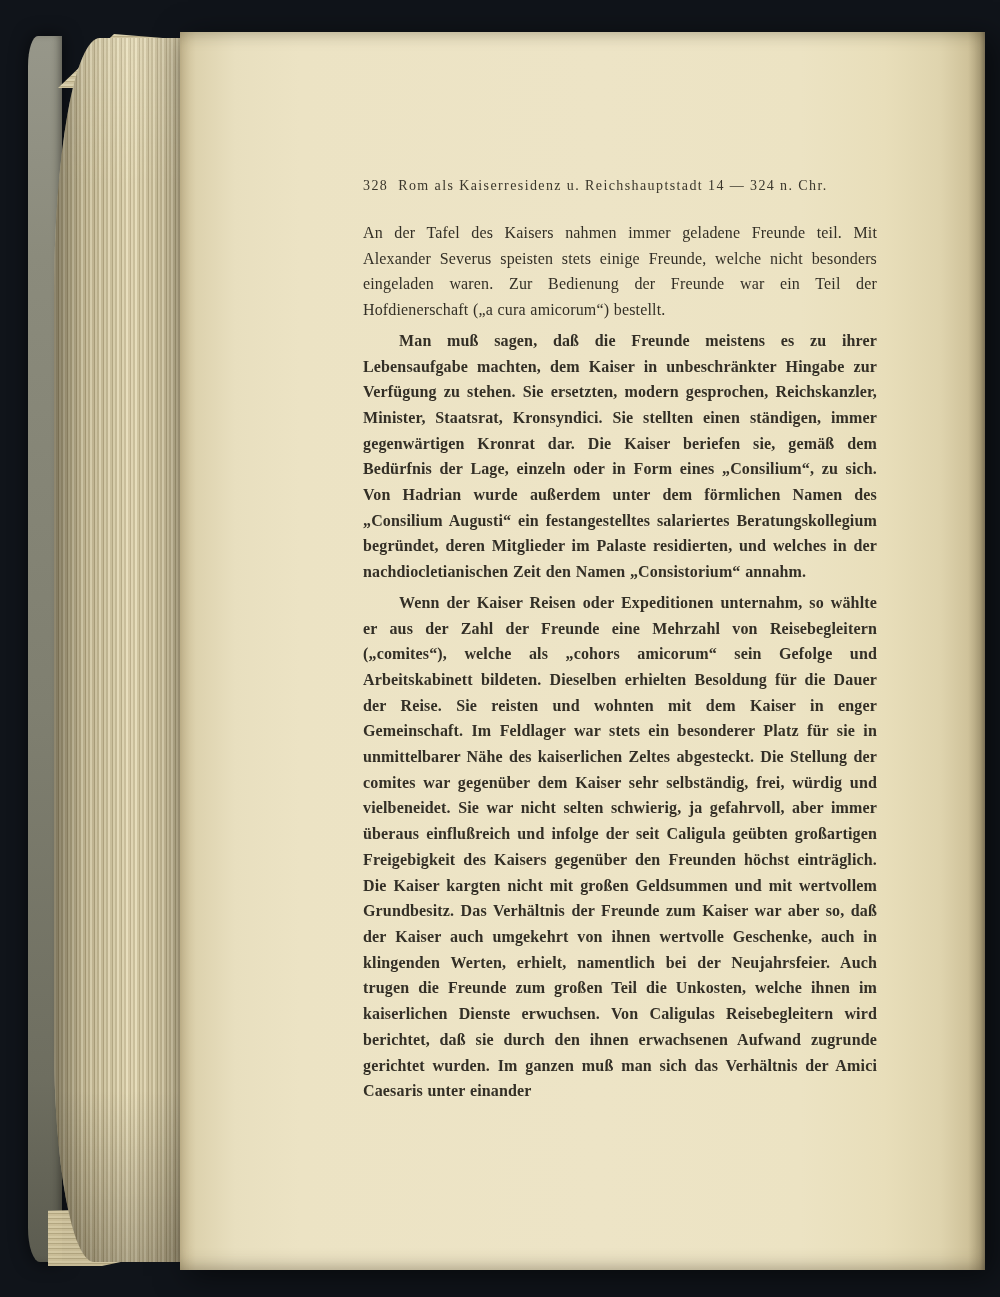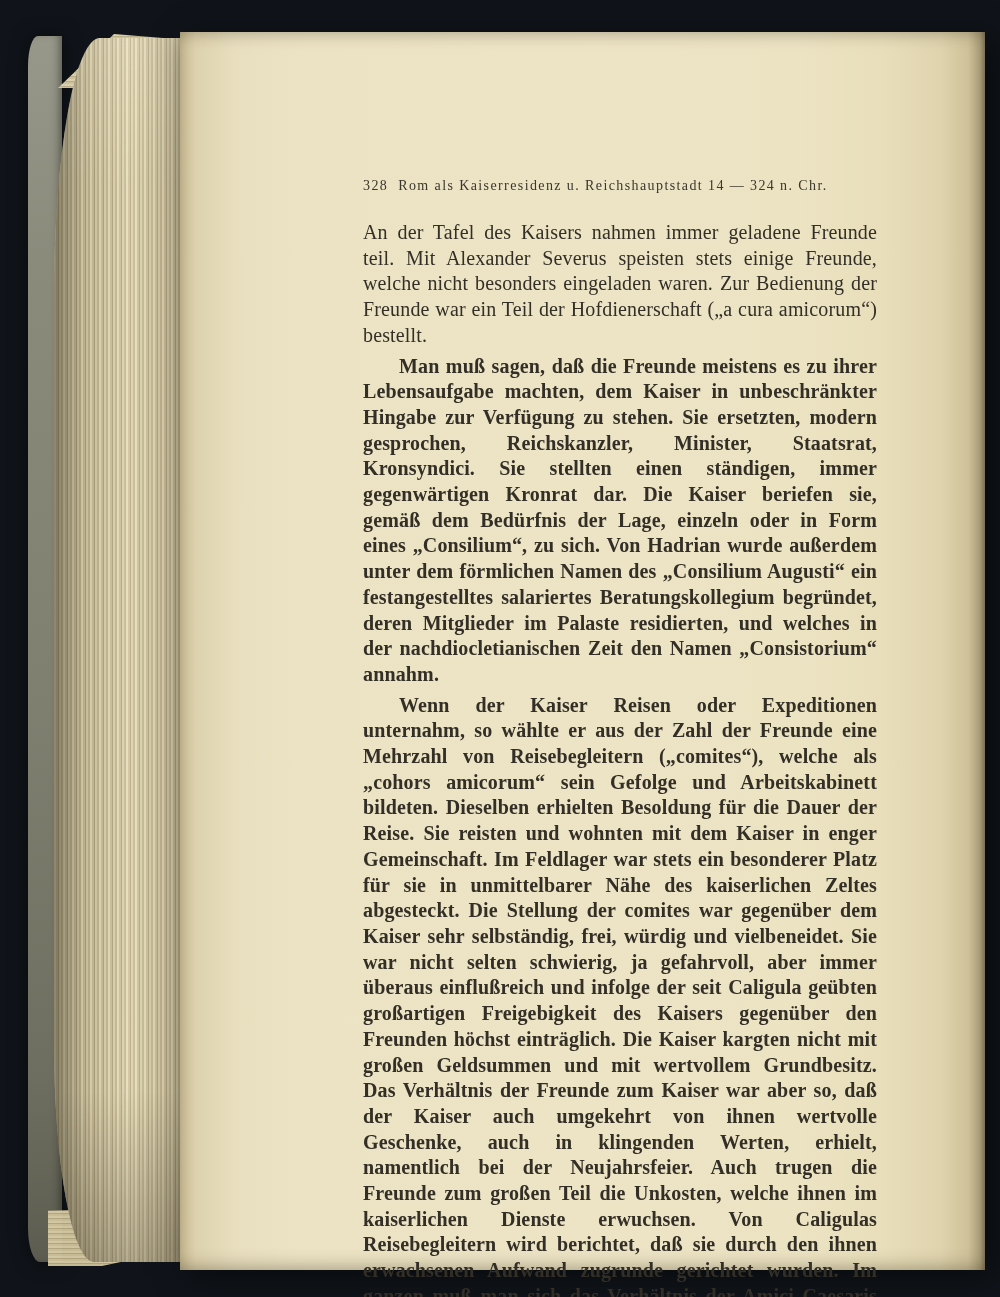--- a/index.html
+++ b/index.html
@@ -109,21 +109,21 @@
     font-size: 14px;
     letter-spacing: 1.4px;
     margin-bottom: 26px;
     white-space: nowrap;
     color: #3a362b;
   }
   .page-header .pageno {
     margin-right: 10px;
   }
   .page-body p {
-    font-size: 20px;
+    font-size: 16px;
     line-height: 25.7px;
     text-align: justify;
     margin: 0 0 5px 0;
     letter-spacing: 0.15px;
     word-spacing: 0.5px;
   }
   .page-body p.indent {
     text-indent: 36px;
     font-weight: bold;
   }

